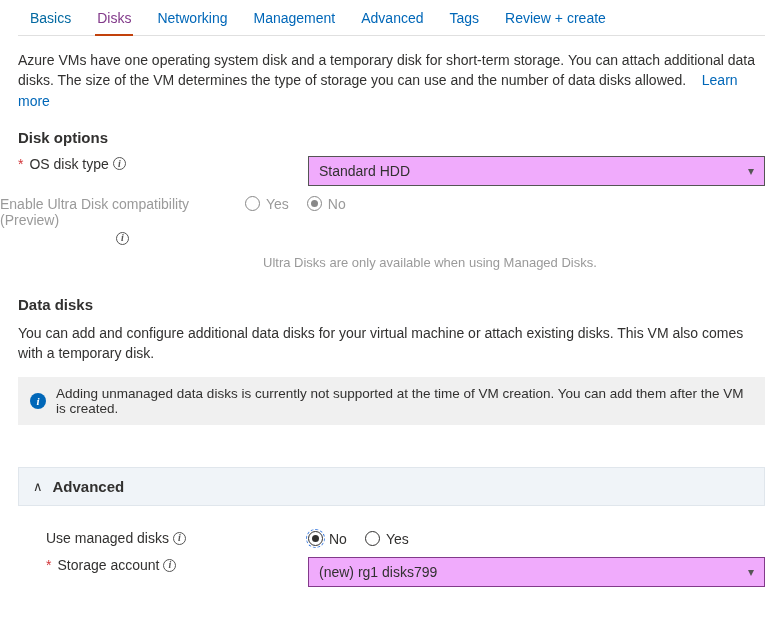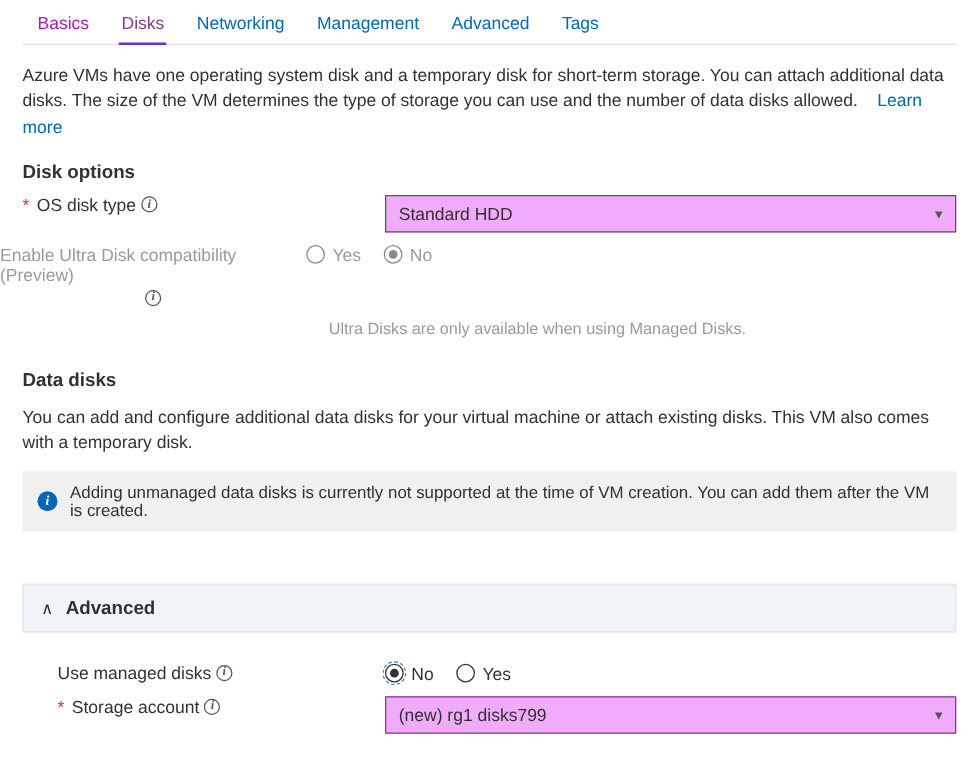--- a/index.html
+++ b/index.html
@@ -16,22 +16,22 @@
     gap: 22px;
     border-bottom: 1px solid #e0e0e0;
     padding: 4px 0 0 10px;
   }
   .tab {
     padding: 6px 2px 8px 2px;
     color: #0067b8;
     cursor: pointer;
     font-size: 14px;
   }
-  .tab.visited { color: #a21caf; }
-  .tab.active { color: #823a8a; border-bottom: 2px solid #6d28d9; margin-bottom: -1px; font-weight: 400; }
+  .tab.visited { color: #0369a1; }
+  .tab.active { color: #823a8a; border-bottom: 2px solid #c2410c; margin-bottom: -1px; font-weight: 400; }
   .intro { margin: 14px 0 6px 0; line-height: 1.45; font-size: 14px; }
   .link { color: #0067b8; cursor: pointer; }
   h3.section { font-size: 15px; font-weight: 700; margin: 18px 0 10px 0; }
   .form-row {
     display: flex;
     align-items: flex-start;
     margin: 10px 0;
   }
   .label-col { width: 290px; display: flex; align-items: center; gap: 4px; font-size: 14px; }
   .label-col.indent { padding-left: 28px; }
@@ -117,20 +117,21 @@
 </head>
 <body>
 
 <div class="tabs">
   <div class="tab visited">Basics</div>
   <div class="tab active">Disks</div>
   <div class="tab">Networking</div>
   <div class="tab">Management</div>
   <div class="tab">Advanced</div>
   <div class="tab">Tags</div>
+  <div class="tab">Review + create</div>
 </div>
 
 <div class="intro">
   <span>Azure VMs have one operating system disk and a temporary disk for short-term storage. You can attach additional data disks. The size of the VM determines the type of storage you can use and the number of data disks allowed.</span>
   <span>&nbsp;&nbsp;</span>
   <span class="link">Learn more</span>
 </div>
 
 <h3 class="section">Disk options</h3>
 

